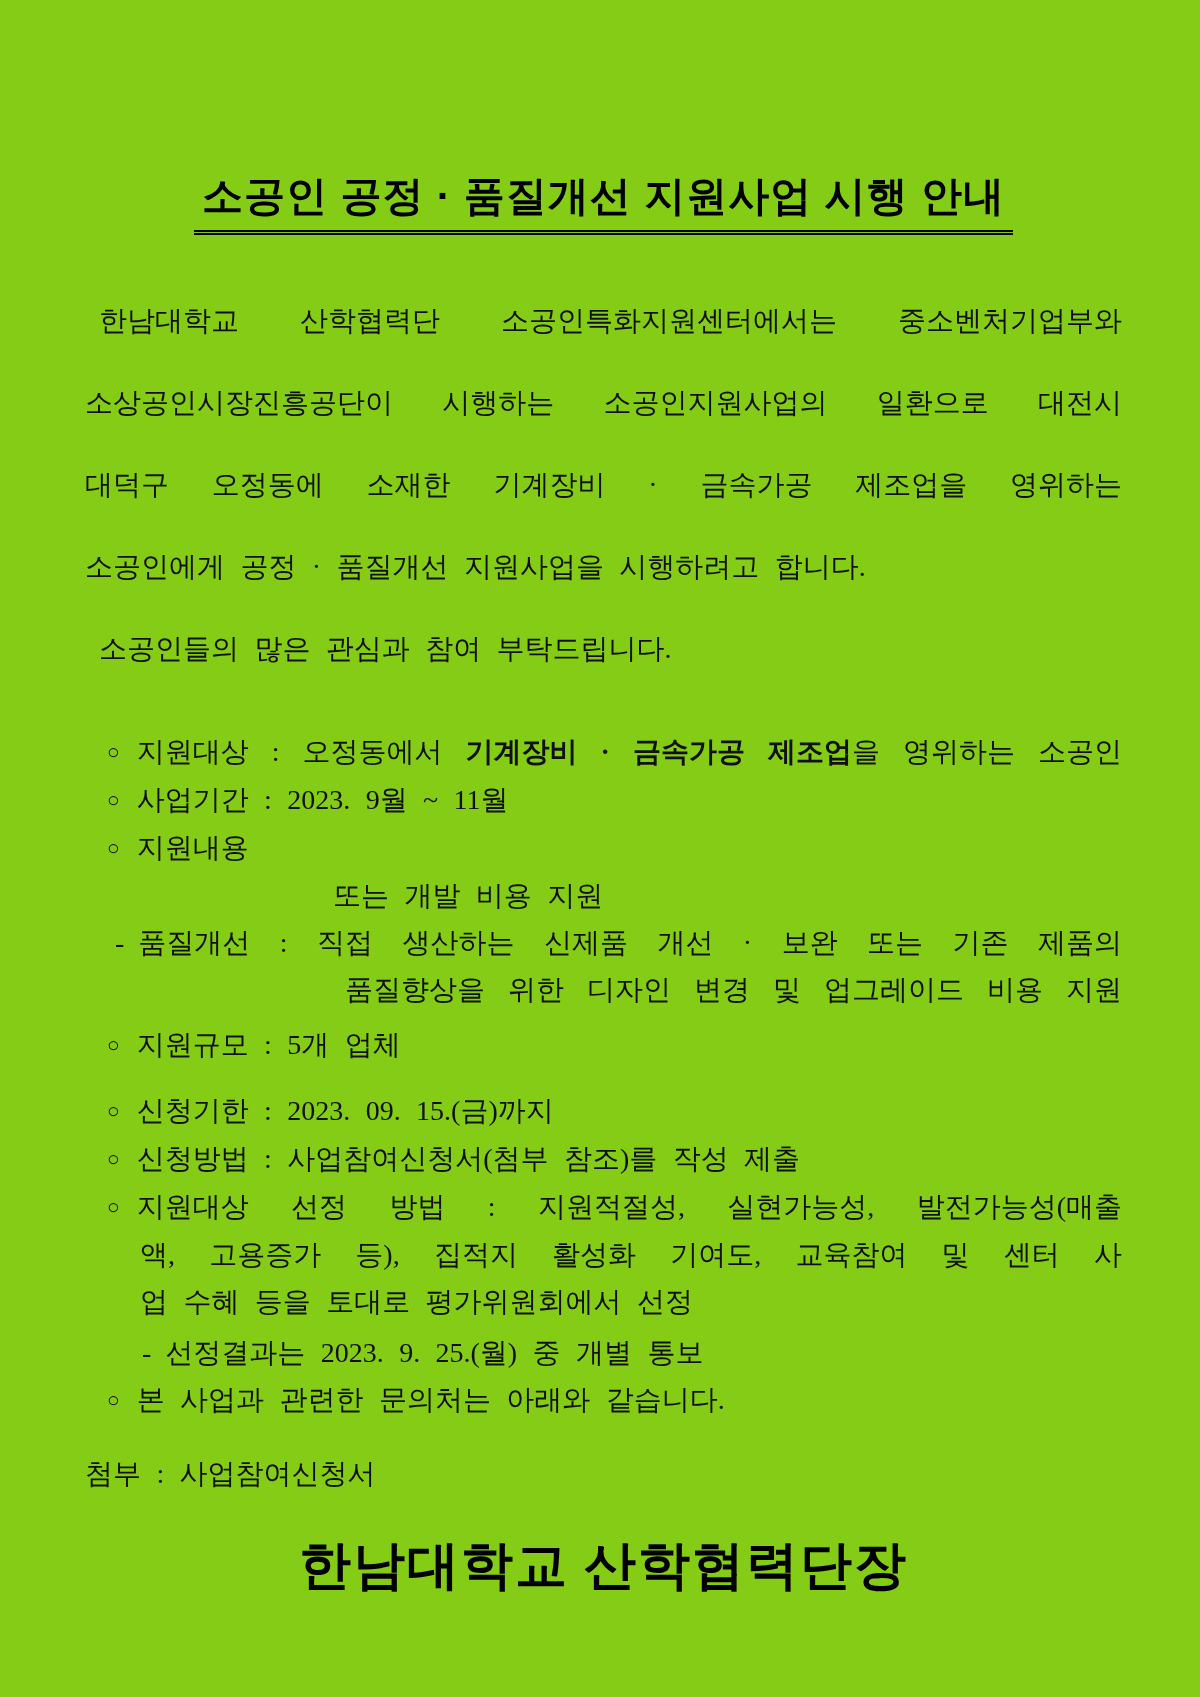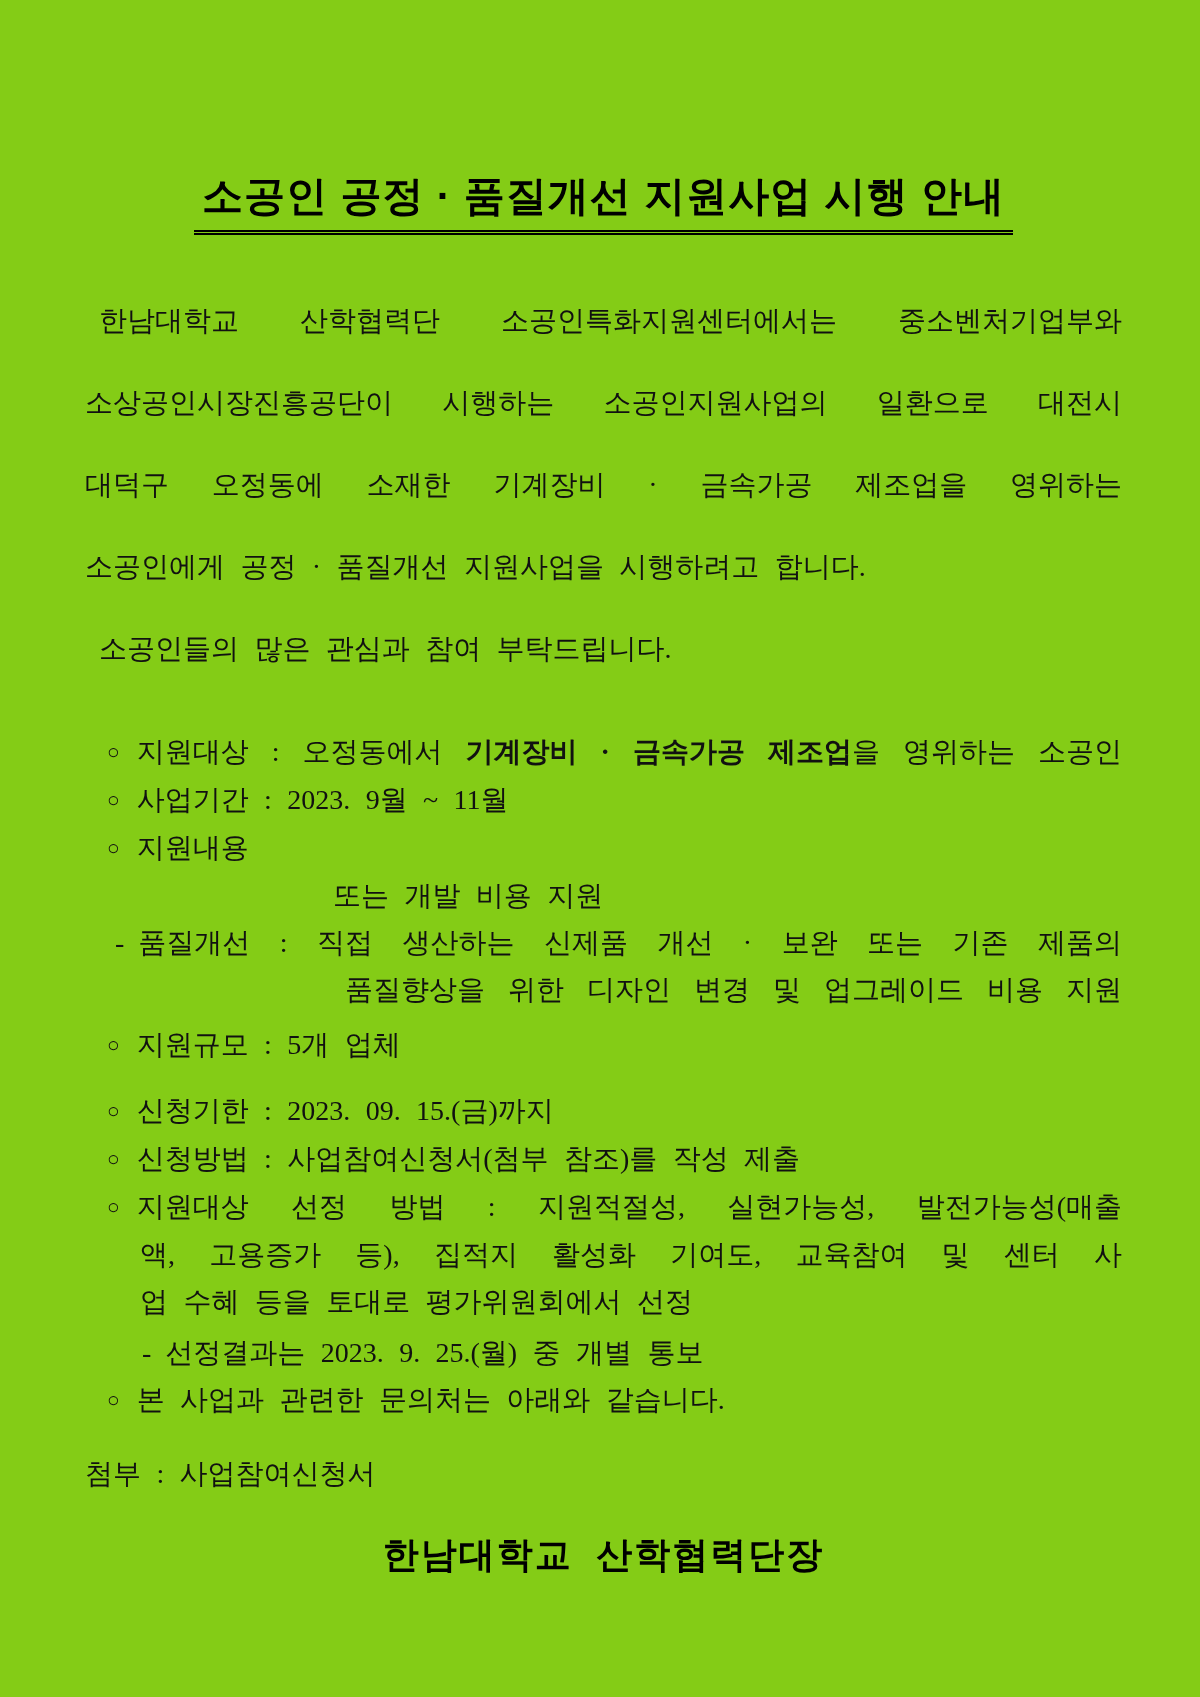--- a/index.html
+++ b/index.html
@@ -74,23 +74,23 @@
   }
   .bold { font-weight: bold; }
 
   .attachment { margin-top: 26px; }
 
   .signature-wrap {
     margin-top: 34px;
     text-align: center;
   }
   .signature {
-    font-family: Liberation Mono, monospace;
+    font-family: Liberation Serif, serif;
     font-weight: 800;
-    font-size: 36px;
+    font-size: 52px;
     letter-spacing: 2px;
     color: #000000;
   }
 </style>
 </head>
 <body>
 
 <div class="page">
   <div class="content">
 

